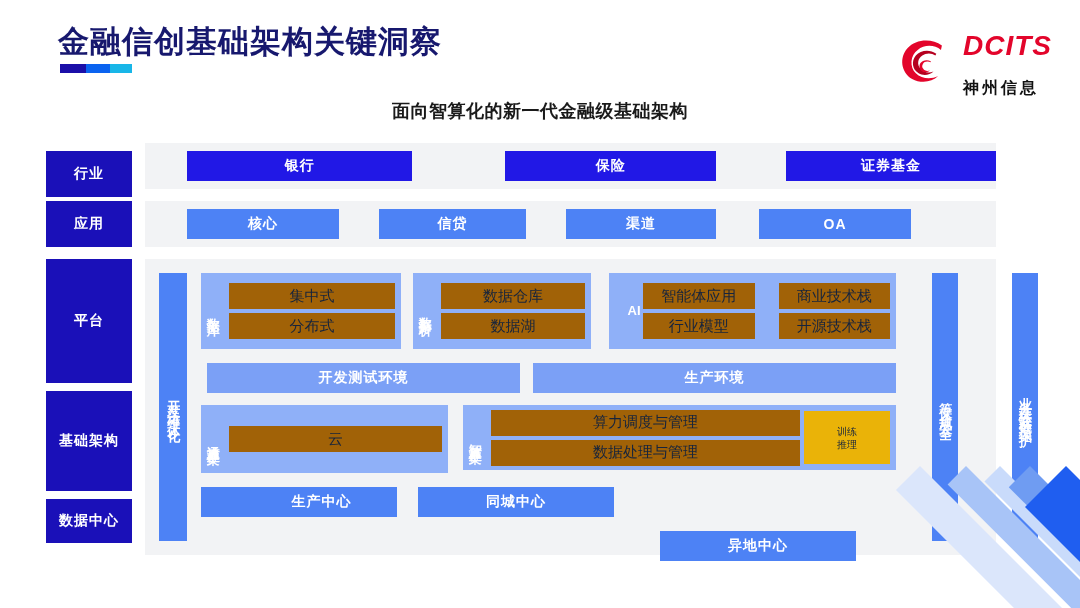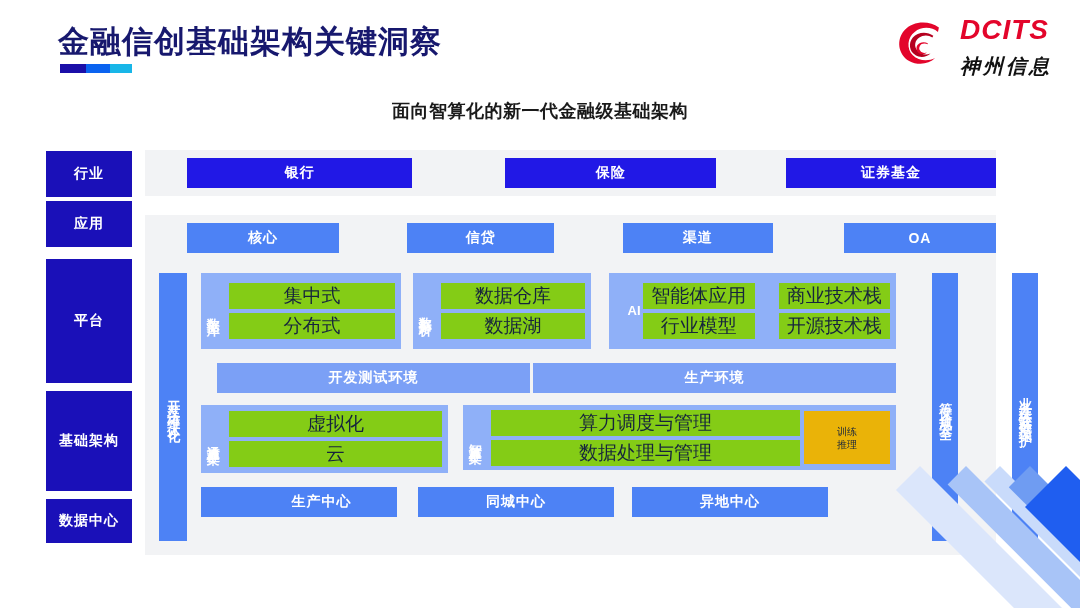--- a/index.html
+++ b/index.html
@@ -24,26 +24,26 @@
   
   .header { position: absolute; left: 0; top: 0; width: 1080px; height: 92px; }
   .title { position: absolute; left: 58px; top: 21px; font-size: 31px; font-weight: 700;
            color: #17186e; letter-spacing: 1px; white-space: nowrap; }
   .title-rule { position: absolute; left: 60px; top: 64px; display: flex; width: 72px; height: 9px; }
   .title-rule i { display: block; height: 100%; }
   .tr1 { width: 26px; background: #1b0fa8; }
   .tr2 { width: 24px; background: #0a63f0; }
   .tr3 { width: 22px; background: #18b6e8; }
 
-  .logo { position: absolute; right: 28px; top: 16px; display: flex; align-items: center; gap: 8px; }
+  .logo { position: absolute; right: 28px; top: 32px; display: flex; align-items: center; gap: 8px; }
   .logo-mark { width: 56px; height: 54px; }
   .logo-text { display: flex; flex-direction: column; line-height: 1; }
   .logo-en { font-size: 28px; font-weight: 800; color: #e3052b; letter-spacing: 1px;
              font-style: italic; }
-  .logo-cn { font-size: 20px; font-weight: 700; color: #111; letter-spacing: 3px; margin-top: 12px; font-style: italic; }
+  .logo-cn { font-size: 16px; font-weight: 700; color: #111; letter-spacing: 3px; margin-top: 20px; }
 
   .subtitle { position: absolute; left: 0; top: 99px; width: 1080px; text-align: center;
               font-size: 18px; font-weight: 700; color: #1a1a1a; letter-spacing: .5px; }
 
   
   .diagram { position: absolute; left: 46px; top: 143px; width: 950px; height: 422px; }
 
   
   .labelcol { position: absolute; left: 0; top: 0; width: 86px; height: 422px; }
   .lbl { position: absolute; left: 0; width: 86px; background: #1a10b8; color: #fff;
@@ -51,22 +51,22 @@
          font-size: 14px; font-weight: 700; letter-spacing: 1px; }
   .lbl-0 { top: 8px;   height: 46px; }
   .lbl-1 { top: 58px; height: 46px; }
   .lbl-2 { top: 116px; height: 124px; }
   .lbl-3 { top: 248px; height: 100px; }
   .lbl-4 { top: 356px; height: 44px; }
 
   
   .rowpanel { position: absolute; left: 99px; background: #f2f3f5; display: flex;
               align-items: center; }
-  .row-industry { top: 7px;  width: 851px; height: 46px; }
-  .row-app      { top: 72px; width: 851px; height: 46px; justify-content: space-between; }
+  .row-industry { top: 0;  width: 851px; height: 46px; }
+  .row-app      { top: 58px; width: 851px; height: 46px; }
 
   .chip { height: 30px; display: flex; align-items: center; justify-content: center;
           color: #ffffff; font-size: 14px; font-weight: 700; letter-spacing: 1px; }
   .chip-industry { background: #2118e6; }
   .chip-app { background: #4d82f5; }
 
   
   .platform { position: absolute; left: 99px; top: 116px; width: 851px; height: 296px;
               background: #f2f3f5; }
 
@@ -84,48 +84,48 @@
   .pf-inner { position: absolute; left: 56px; top: 14px; right: 74px; bottom: 14px; }
 
   
   .group { position: absolute; background: #8fb0f8; display: flex; align-items: stretch; }
   .group-lbl { color: #fff; font-size: 13px; font-weight: 700; writing-mode: vertical-rl;
                letter-spacing: 2px; display: flex; align-items: center; justify-content: center;
                width: 24px; text-align: center; line-height: 1.05; flex: 0 0 auto; }
   .group-lbl.h { writing-mode: horizontal-tb; letter-spacing: 0; width: 30px; font-size: 13px; padding-left: 20px; }
   .group-body { flex: 1; display: flex; flex-direction: column; justify-content: center;
                 gap: 4px; padding: 6px 6px 6px 4px; }
-  .cell { background: #84cc16; color: #16243d; font-size: 19px; font-weight: 400;
+  .cell { background: #a16207; color: #16243d; font-size: 15px; font-weight: 400;
           display: flex; align-items: center; justify-content: center; height: 26px; }
   .cell-row { display: flex; gap: 24px; }
   .cell-row .cell { flex: 1; }
 
   .g-db  { left: 0;   top: 0;  width: 200px; height: 76px; }
   .g-da  { left: 212px; top: 0; width: 178px; height: 76px; }
   .g-ai  { left: 408px; top: 0; width: 287px; height: 76px; }
 
   .wide { position: absolute; background: #7ba0f6; color: #fff; font-size: 14px; font-weight: 700;
           display: flex; align-items: center; justify-content: center; letter-spacing: 1px; }
-  .w-dev  { left: 16px;   top: 90px;  width: 313px; height: 30px; }
+  .w-dev  { left: 6px;   top: 90px;  width: 313px; height: 30px; }
   .w-prod { left: 332px; top: 90px; width: 363px; height: 30px; }
 
   .g-tong { left: 0;   top: 132px; width: 247px; height: 68px; }
   .g-zhi  { left: 262px; top: 132px; width: 433px; height: 65px; }
   .g-zhi .group-body { flex-direction: row; align-items: center; }
   .zhi-stack { flex: 1; display: flex; flex-direction: column; gap: 4px; }
   .zhi-side { width: 86px; background: #eab308; color: #16243d; font-size: 10px;
               display: flex; align-items: center; justify-content: center; align-self: stretch;
               text-align: center; line-height: 1.3; }
 
   .dc { position: absolute; top: 214px; height: 30px; background: #4d82f5; color: #fff;
         font-size: 14px; font-weight: 700; letter-spacing: 1px;
         display: flex; align-items: center; justify-content: center; }
   .dc-0 { left: 0;   width: 196px; padding-left: 45px; }
   .dc-1 { left: 217px; width: 196px; }
-  .dc-2 { left: 431px; width: 196px; }
+  .dc-2 { left: 459px; width: 196px; margin-top: 44px; }
 </style>
 </head>
 <body>
 
 <div class="page">
 
   <div class="header">
     <div class="title">金融信创基础架构关键洞察</div>
     <div class="title-rule">
       <i class="tr1"></i>
@@ -206,21 +206,20 @@
             </div>
           </div>
         </div>
 
         <div class="wide w-dev">开发测试环境</div>
         <div class="wide w-prod">生产环境</div>
 
         <div class="group g-tong">
           <div class="group-lbl">通算框架</div>
           <div class="group-body">
-            <div class="cell">虚拟化</div>
             <div class="cell">云</div>
           </div>
         </div>
 
         <div class="group g-zhi">
           <div class="group-lbl">智算框架</div>
           <div class="group-body">
             <div class="zhi-stack">
               <div class="cell">算力调度与管理</div>
               <div class="cell">数据处理与管理</div>

